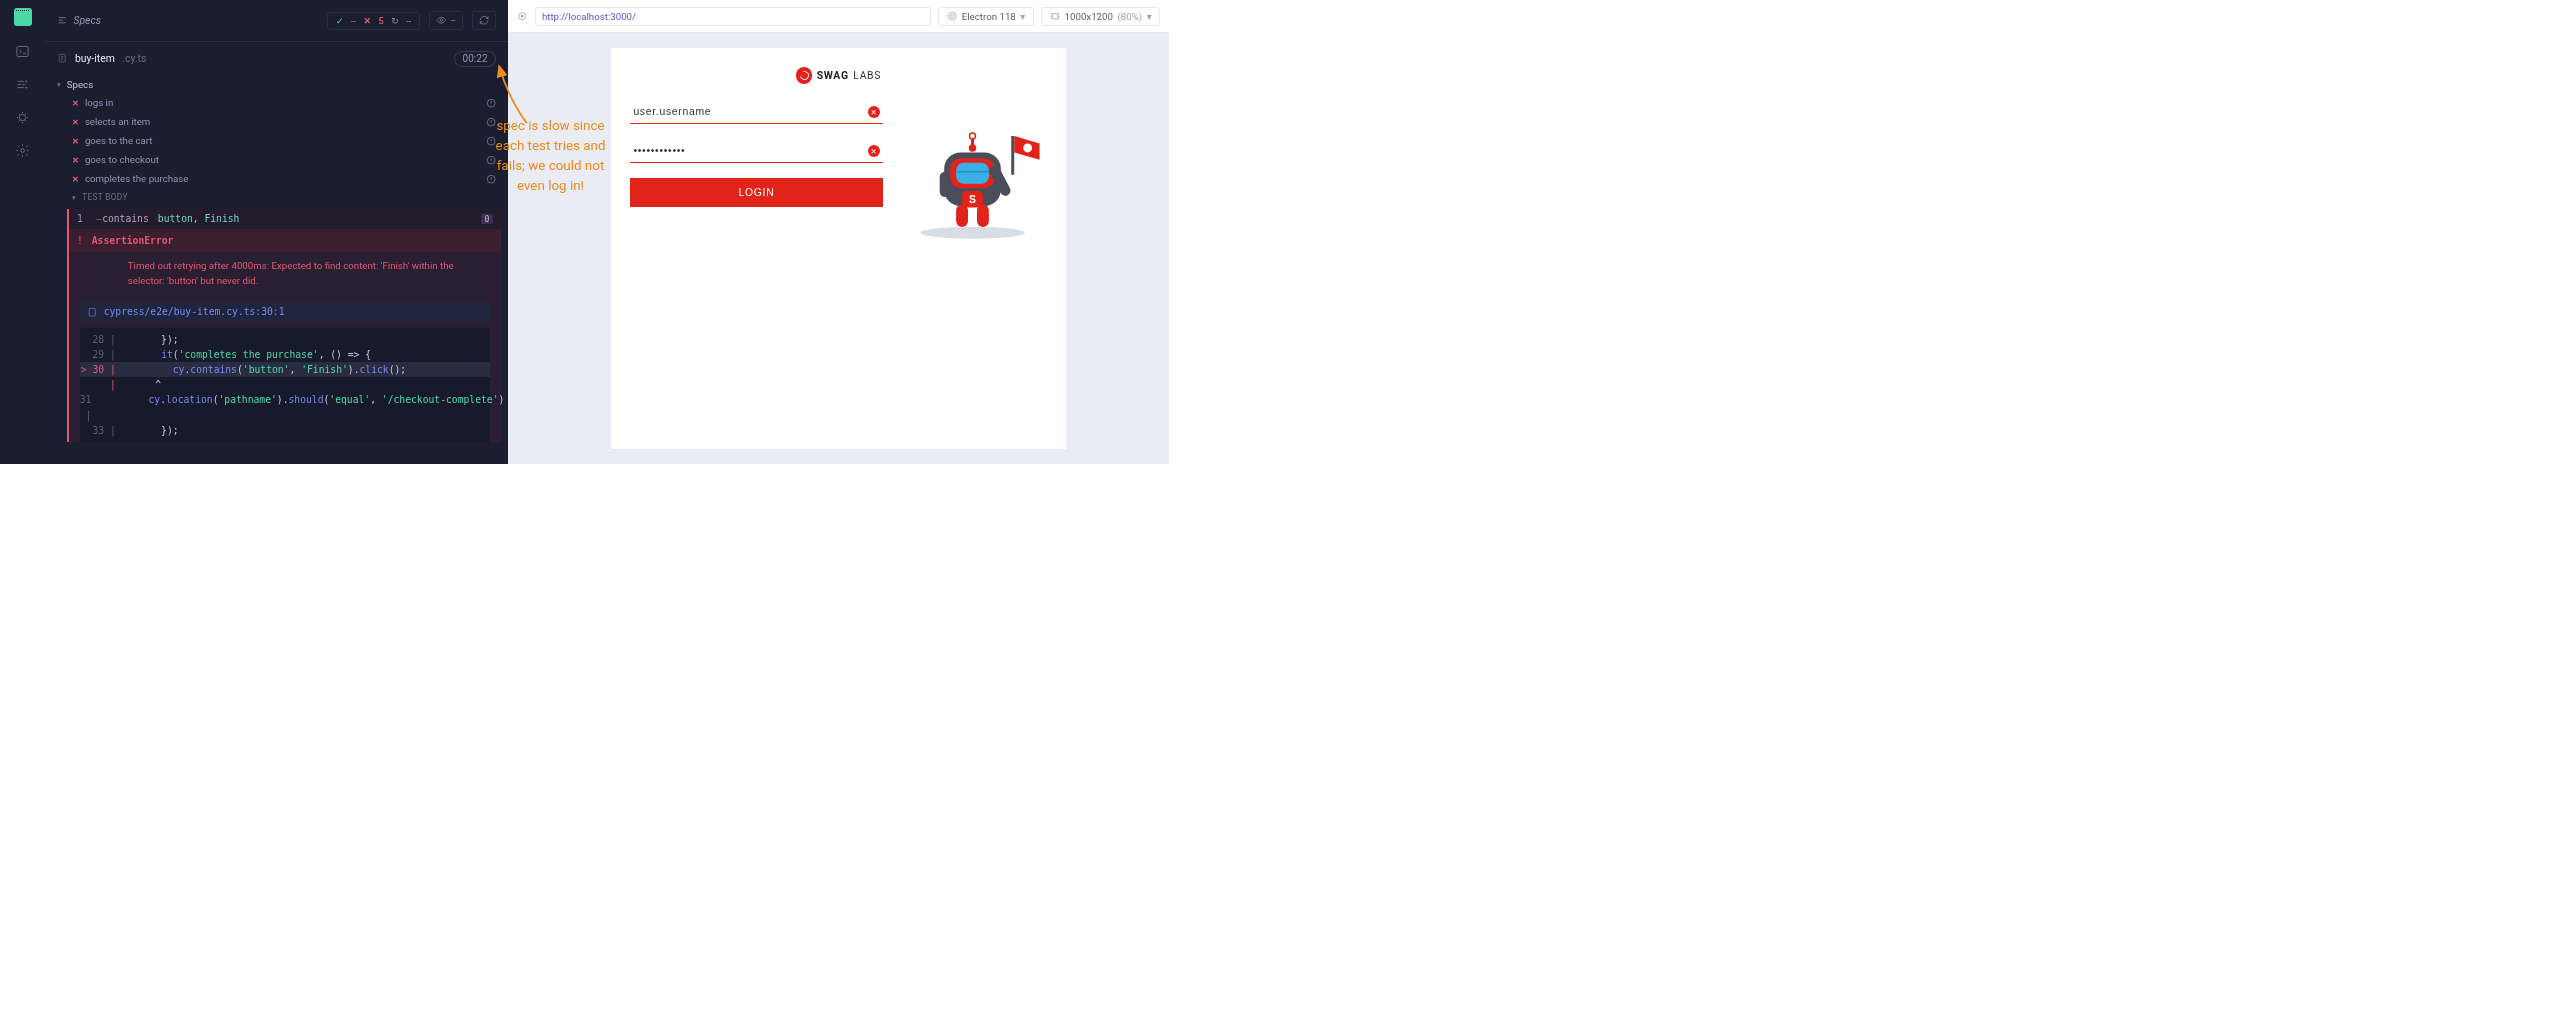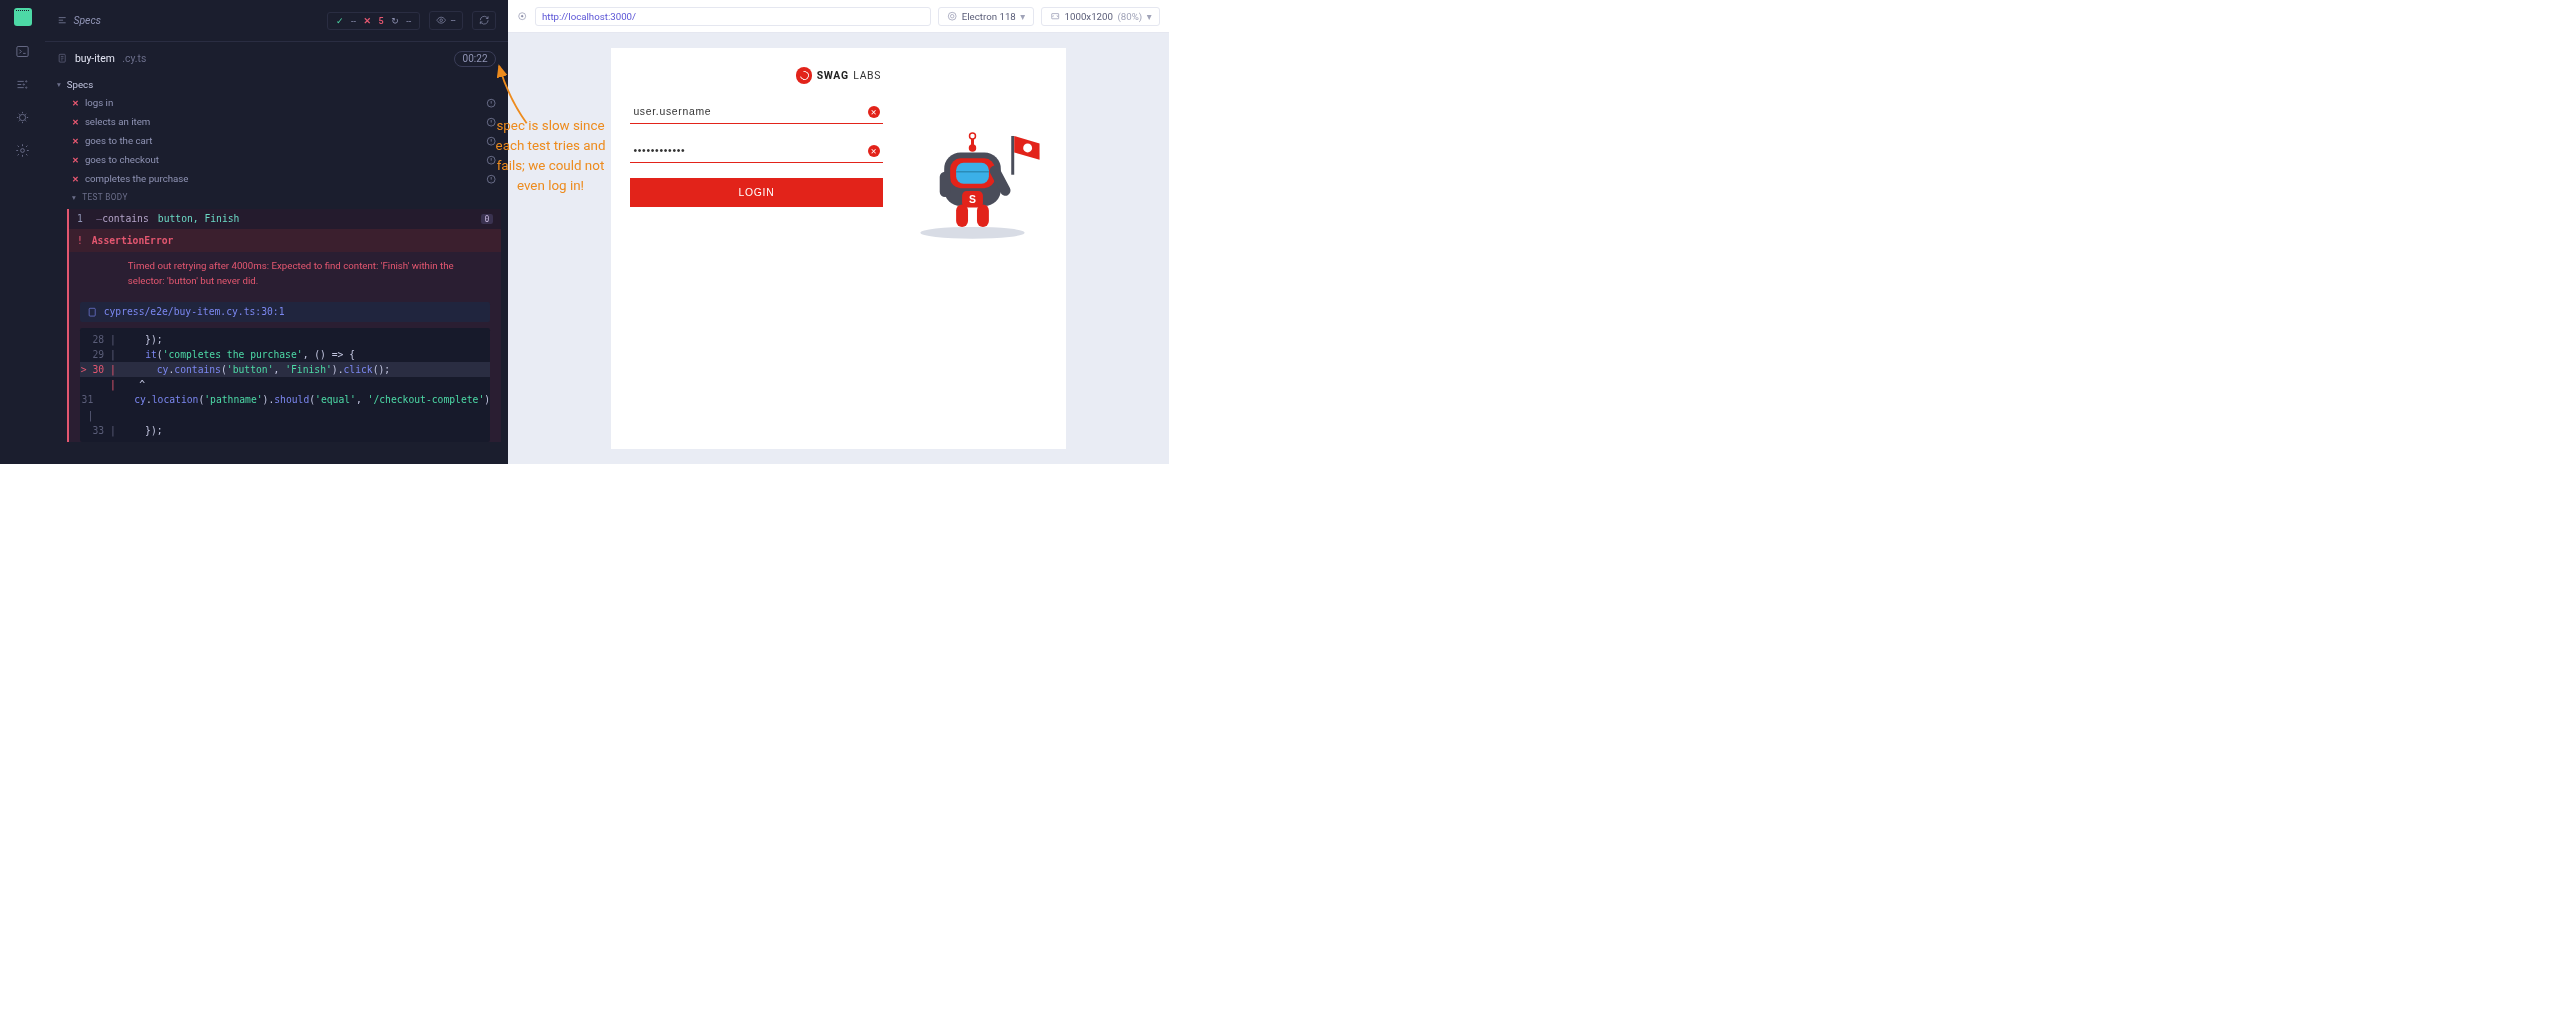--- a/index.html
+++ b/index.html
@@ -42,21 +42,21 @@
 .cmdrow .dash { color:#7b6a8e; }
 .cmdrow .cmd { color:#b3a3c8; }
 .cmdrow .args { color:#6bd9c5; }
 .cmdrow .badge { margin-left:auto; background:#3a3250; color:#c3b3d8; border-radius:2.2px; padding:0 3.7px; font-size:8.2px; }
 .asrow { display:flex; align-items:center; padding:6px 7.5px; gap:9px; background:#3b1f2e; font-family: ui-monospace, Menlo, Consolas, monospace; font-size:9.7px; }
 .asrow .bang { color:#e45770; }
 .asrow .name { color:#e45770; font-weight:600; }
 .msg { padding: 7.5px 10.4px; color:#e45770; font-size:9.7px; line-height:1.5;margin-left:48px; }
 .filepath { margin: 6px 10.4px; padding:4.5px 7.5px; background:#20253e; color:#7b87f0; display:flex; align-items:center; gap:6px; font-family: ui-monospace, Menlo, Consolas, monospace; font-size:9.7px; border-radius:2.2px; }
 .code { margin: 3px 10.4px 7.5px 10.4px; background:#171a2b; border-radius:2.2px; font-family: ui-monospace, Menlo, Consolas, monospace; font-size:9.7px; line-height:1.55; padding: 4.5px 0; }
-.code .ln { display:flex; }
+.code .ln { display:flex;gap:16px; }
 .code .gutter { width:42px; text-align:right; padding-right:6px; color:#5a5d78; }
 .code .gut-hl { color:#e45770; }
 .code .body { flex:1; white-space:pre; color:#c3c6e0; }
 .code .hl { background:#2a2d42; }
 .c-kw { color:#7b87f0; }
 .c-fn { color:#7b87f0; }
 .c-str { color:#4dd9a6; }
 
 
 .anno { position:absolute; left:491px; top:116px; color:#ed8b1d; font-size:13.4px; line-height:1.5; text-align:center; width:119px; pointer-events:none; }

